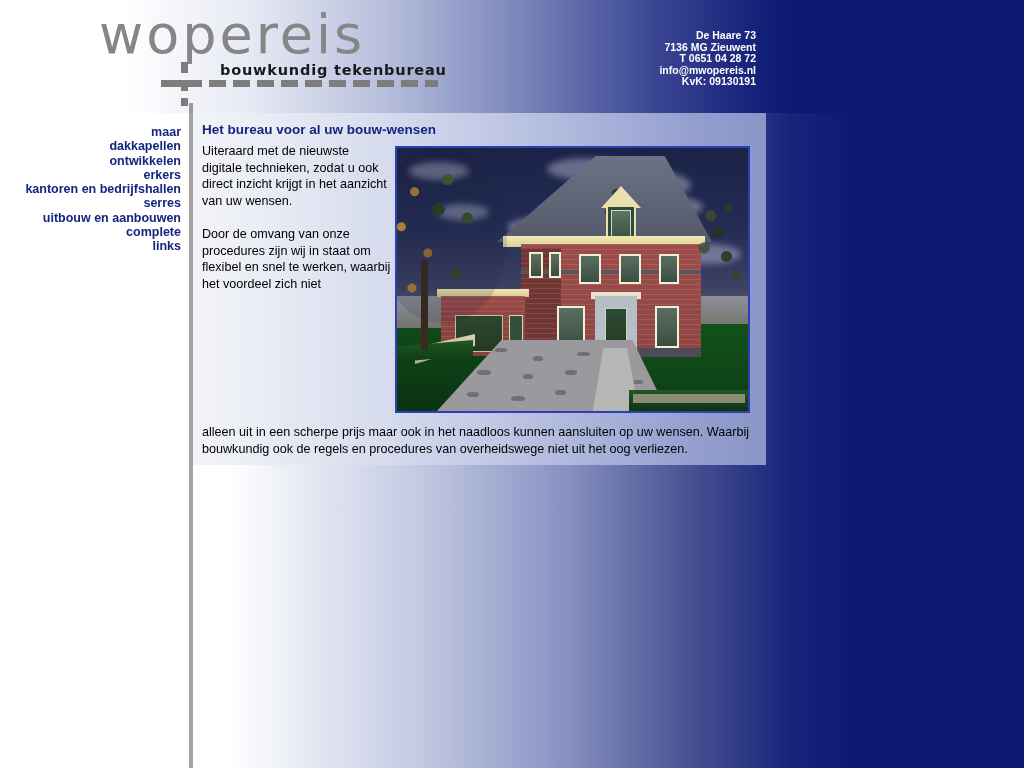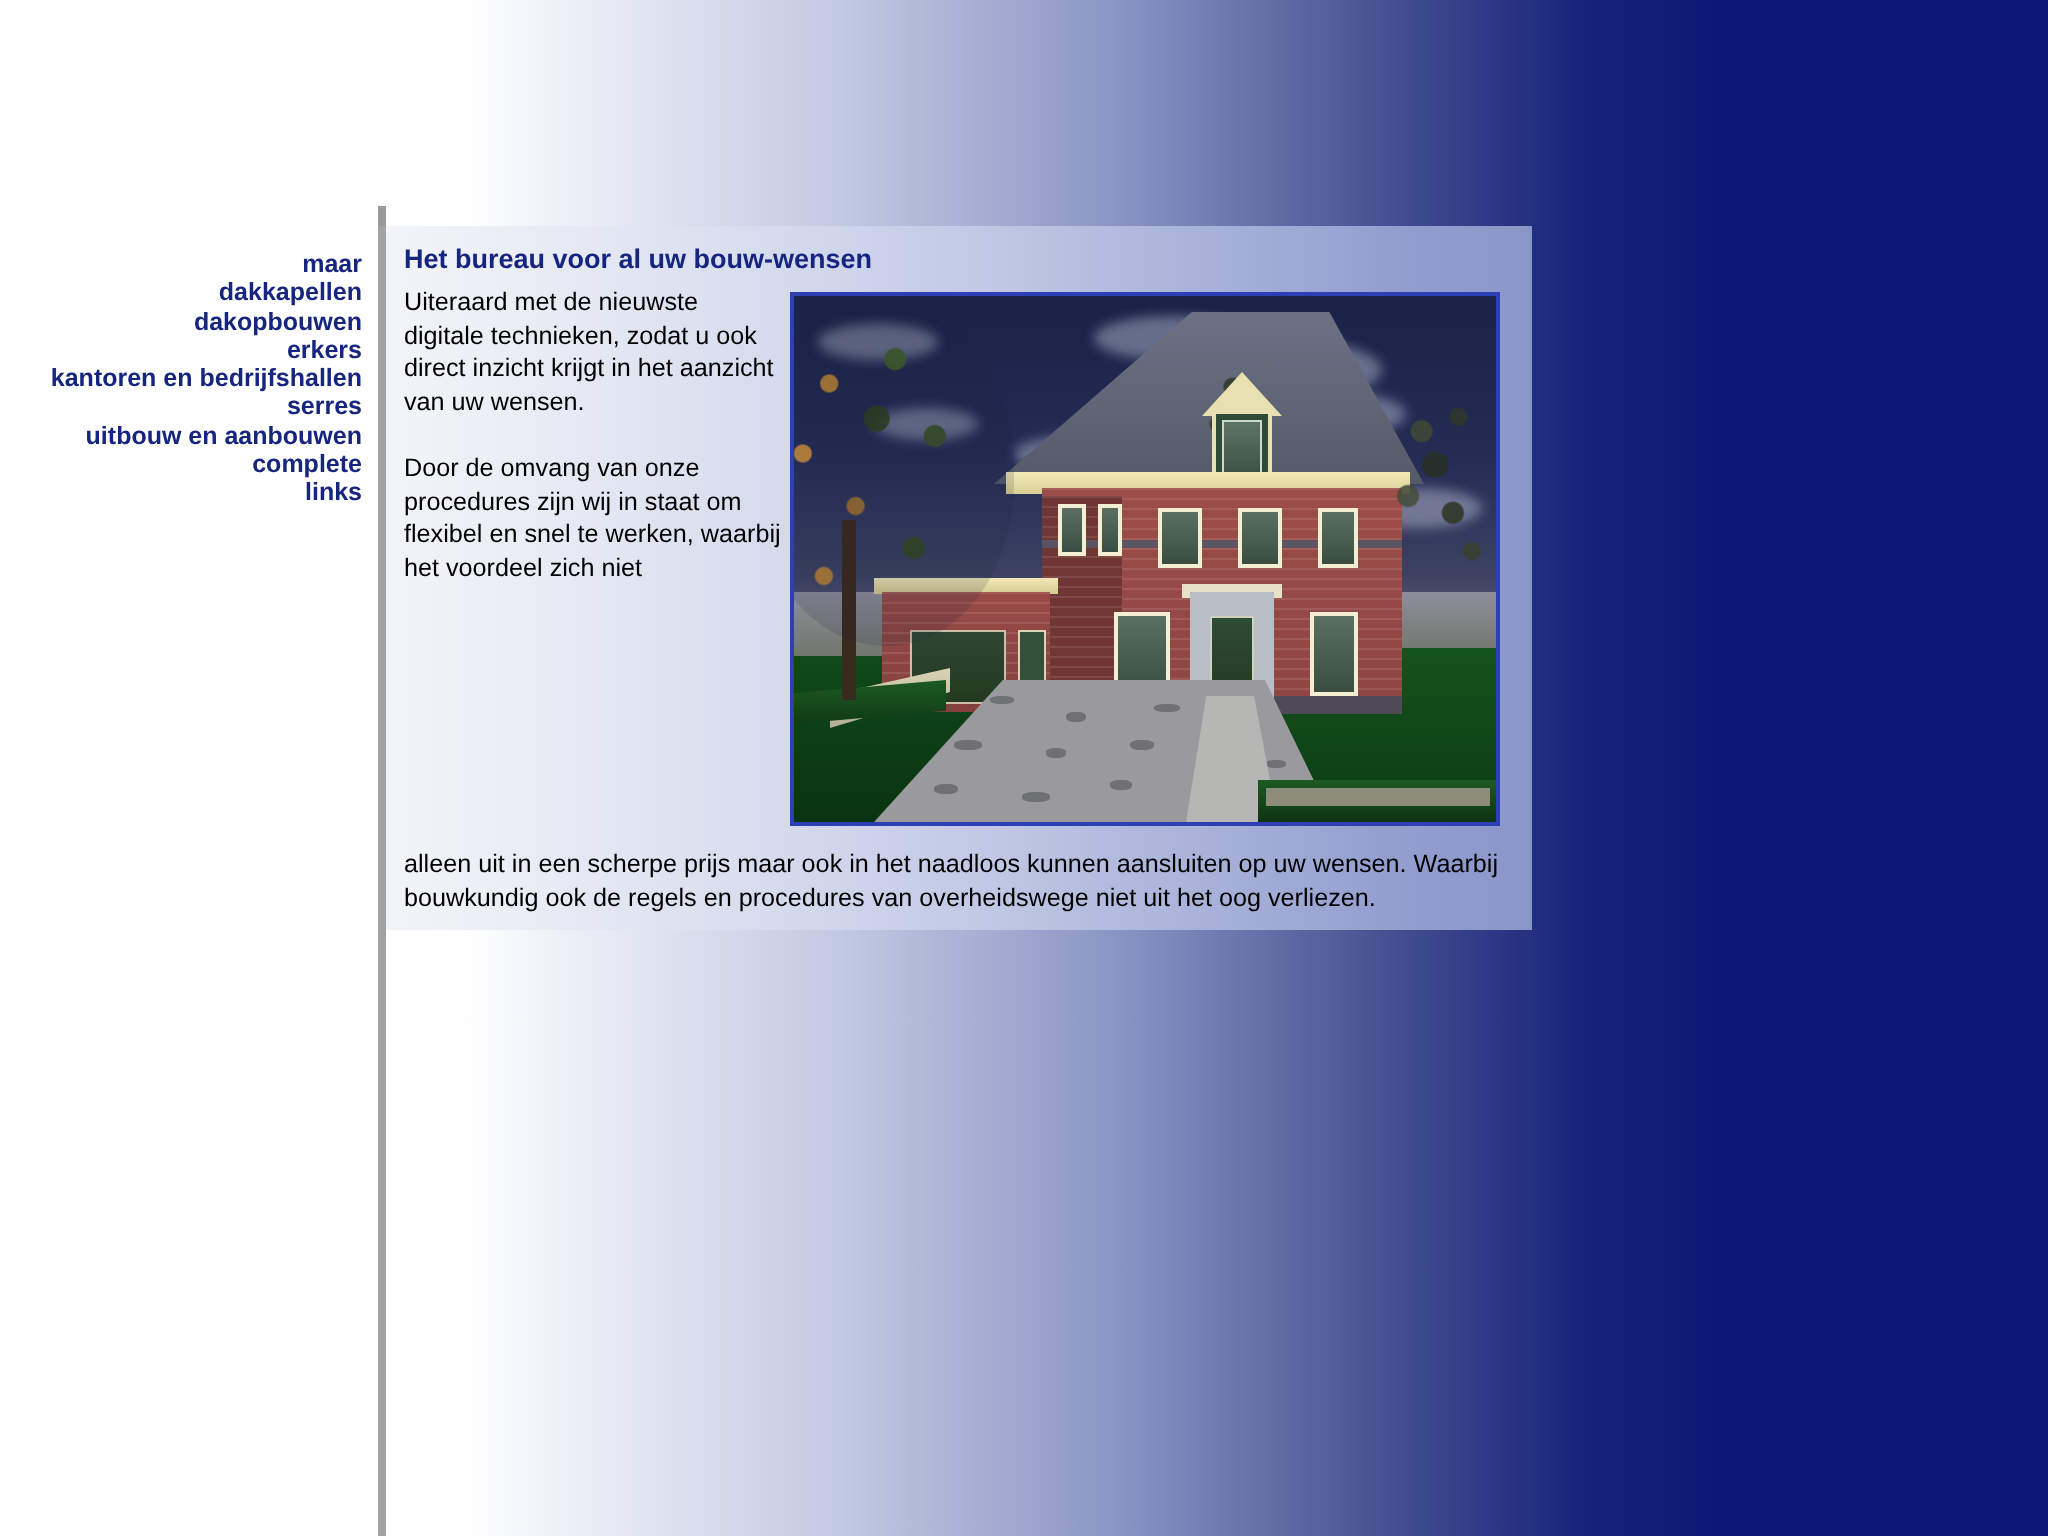--- a/index.html
+++ b/index.html
@@ -412,28 +412,46 @@
     position: absolute; left: 236px; top: 246px;
     width: 112px; height: 9px;
     background: #8d8c78;
   }
 </style>
 </head>
 <body>
 
 <div id="page">
 
+  <div id="header">
+
+    <div id="logo-wordmark">wopereis</div>
+
+    <div id="logo-dashline"></div>
+    <div id="logo-cross-v"></div>
+    <div id="logo-cross-hub"></div>
+
+    <div id="logo-tagline">bouwkundig tekenbureau</div>
+
+    <div id="contact-block">
+      <div>De Haare 73</div>
+      <div>7136 MG Zieuwent</div>
+      <div>T 0651 04 28 72</div>
+      <div>info@mwopereis.nl</div>
+      <div>KvK: 09130191</div>
+    </div>
+  </div>
 
   <div id="divider-stub"></div>
   <div id="divider"></div>
 
   <nav id="nav">
     <a href="#">maar</a>
     <a href="#">dakkapellen</a>
-    <a href="#">dakopbouwen</a>
+    <a href="#">ontwikkelen</a>
     <a href="#">erkers</a>
     <a href="#">kantoren en bedrijfshallen</a>
     <a href="#">serres</a>
     <a href="#">uitbouw en aanbouwen</a>
     <a href="#">complete</a>
     <a href="#">links</a>
   </nav>
 
   <div id="panel">
 

